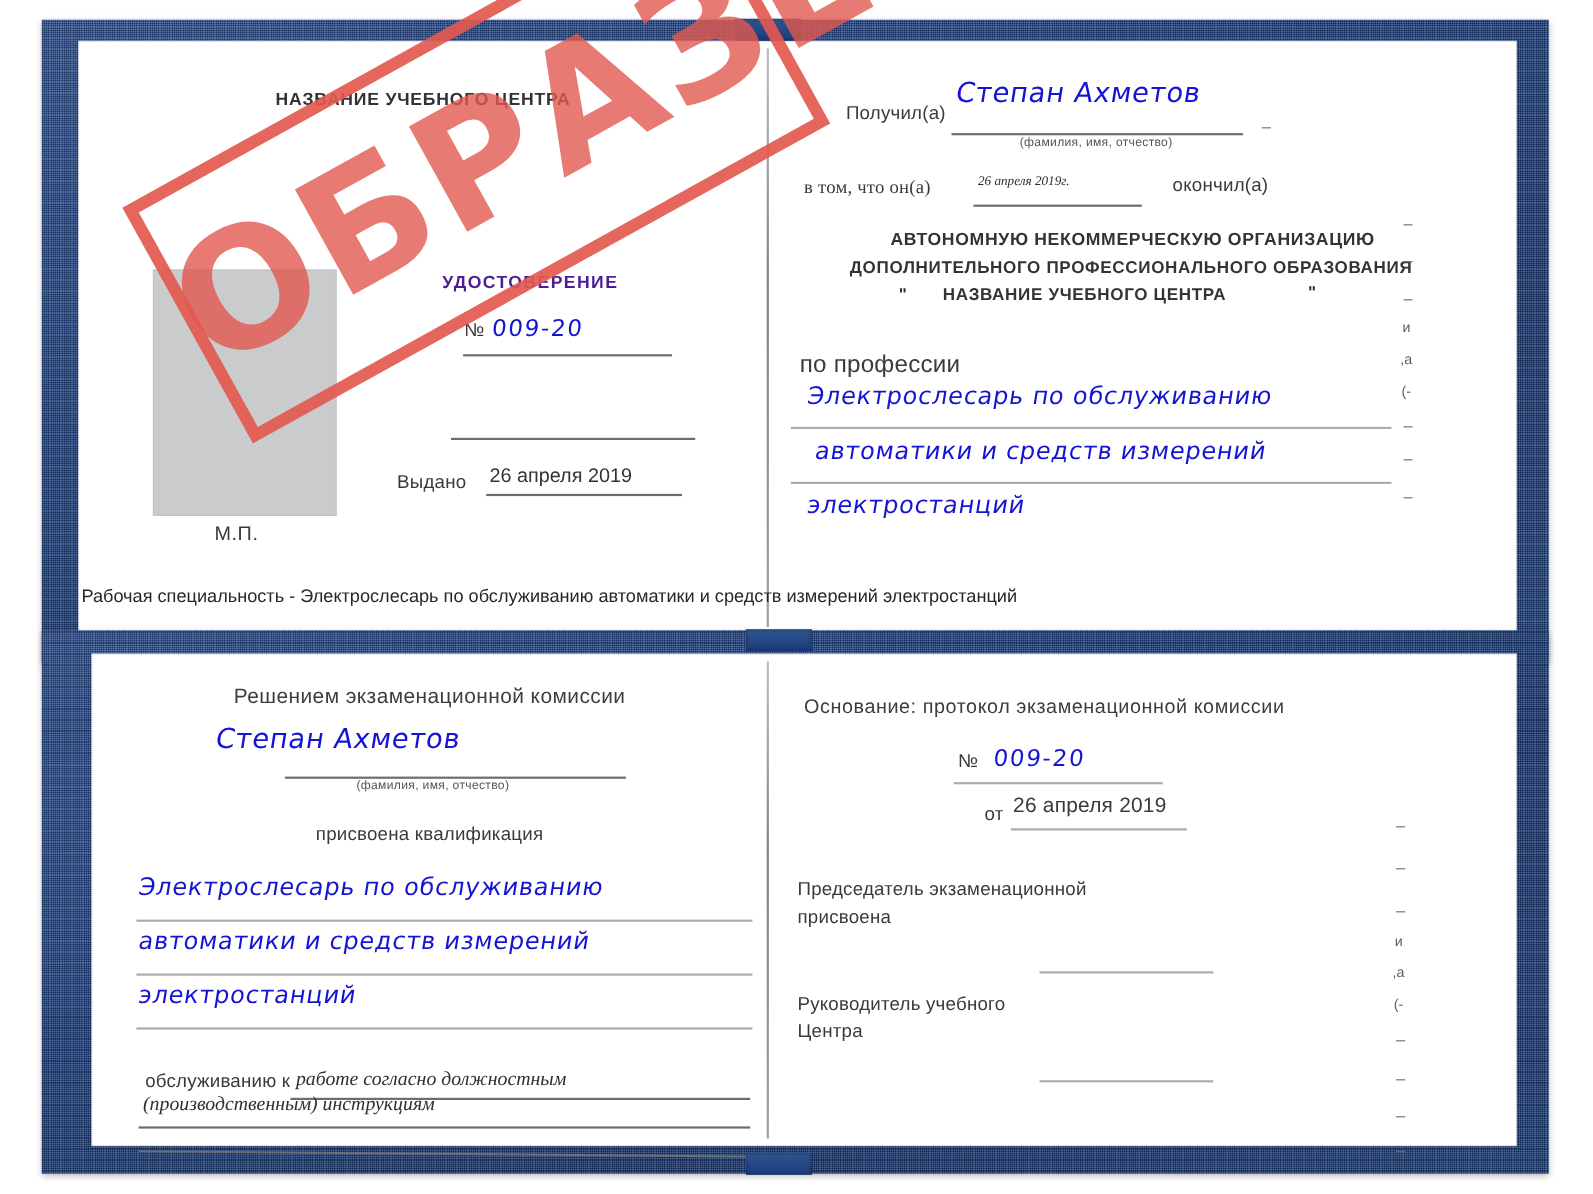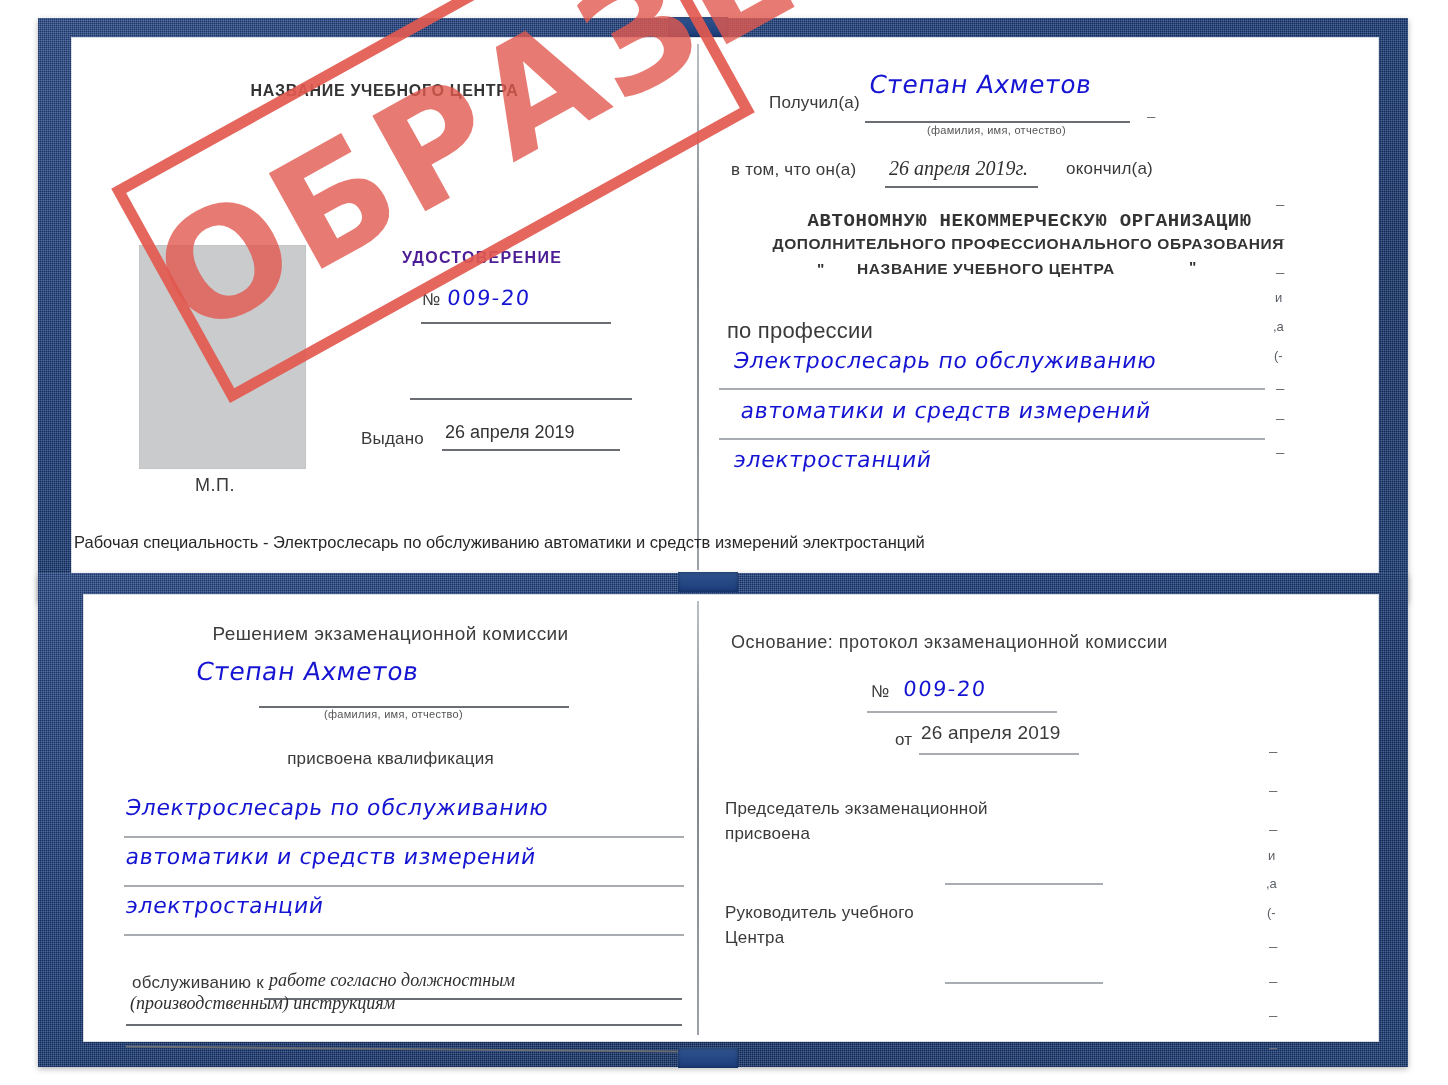--- a/index.html
+++ b/index.html
@@ -60,21 +60,21 @@
     white-space:nowrap;
   }
   .caps-big{
     font-size:16px;font-weight:700;letter-spacing:.7px;color:#333;
     white-space:nowrap;
   }
   .caps-wide{font-size:16px;font-weight:700;letter-spacing:1.3px;color:#4c1d95;white-space:nowrap;}
   .thin-title{font-size:19px;color:#3d3d3d;letter-spacing:.4px;white-space:nowrap;}
   .ital{
     font-family:"Liberation Serif","DejaVu Serif",serif;
-    font-style:italic;font-size:20px;color:#2f2f2f;white-space:nowrap;
+    font-style:italic;font-size:12px;color:#2f2f2f;white-space:nowrap;
   }
   .hand{
     font-family:"DejaVu Sans","Liberation Sans",sans-serif;
     color:#1414d2;white-space:nowrap;
     font-size:22px;letter-spacing:.6px;
     transform:skewX(-9deg);
     transform-origin:left bottom;
   }
   .hand.big{font-size:25px;}
   .hand.num{font-size:21px;letter-spacing:1.5px;transform:skewX(-6deg);}
@@ -154,26 +154,26 @@
     </div>
 
     <div class="page" style="left:627px;right:0;">
 
       <div class="lbl" style="position:absolute;left:70px;top:55px;font-size:17px;">Получил(а)</div>
       <div class="hand big" style="position:absolute;left:168px;top:32px;">Степан Ахметов</div>
       <div class="rule dark" style="left:166px;top:83px;width:265px;"></div>
       <div class="lbl-sm" style="position:absolute;left:228px;top:86px;">(фамилия, имя, отчество)</div>
       <div class="bleed dash" style="left:448px;top:70px;">–</div>
 
-      <div class="lbl" style="position:absolute;left:32px;top:122px;font-size:17px;">в том, что он(а)</div>
+      <div class="lbl" style="position:absolute;left:32px;top:122px;font-size:17px;font-family:Liberation Serif, serif;">в том, что он(а)</div>
       <div class="ital" style="position:absolute;left:190px;top:119px;">26 апреля 2019г.</div>
       <div class="rule dark" style="left:186px;top:148px;width:153px;"></div>
       <div class="lbl" style="position:absolute;left:367px;top:121px;font-size:17px;">окончил(а)</div>
 
-      <div class="caps" style="position:absolute;left:50%;transform:translateX(-52%);top:172px;font-size:19px;font-family:Liberation Mono, monospace;">АВТОНОМНУЮ НЕКОММЕРЧЕСКУЮ ОРГАНИЗАЦИЮ</div>
+      <div class="caps" style="position:absolute;left:50%;transform:translateX(-52%);top:172px;font-size:16px;">АВТОНОМНУЮ НЕКОММЕРЧЕСКУЮ ОРГАНИЗАЦИЮ</div>
       <div class="caps" style="position:absolute;left:50%;transform:translateX(-52%);top:197px;font-size:15.5px;">ДОПОЛНИТЕЛЬНОГО ПРОФЕССИОНАЛЬНОГО ОБРАЗОВАНИЯ</div>
       <div class="caps" style="position:absolute;left:118px;top:222px;font-size:15.5px;">"</div>
       <div class="caps" style="position:absolute;left:158px;top:222px;font-size:15.5px;">НАЗВАНИЕ УЧЕБНОГО ЦЕНТРА</div>
       <div class="caps" style="position:absolute;left:490px;top:220px;font-size:15.5px;">"</div>
 
       <div class="lbl" style="position:absolute;left:28px;top:280px;font-size:22px;">по профессии</div>
 
       <div class="hand" style="position:absolute;left:33px;top:310px;">Электрослесарь по обслуживанию</div>
       <div class="rule light" style="left:20px;top:350px;width:546px;"></div>
 

